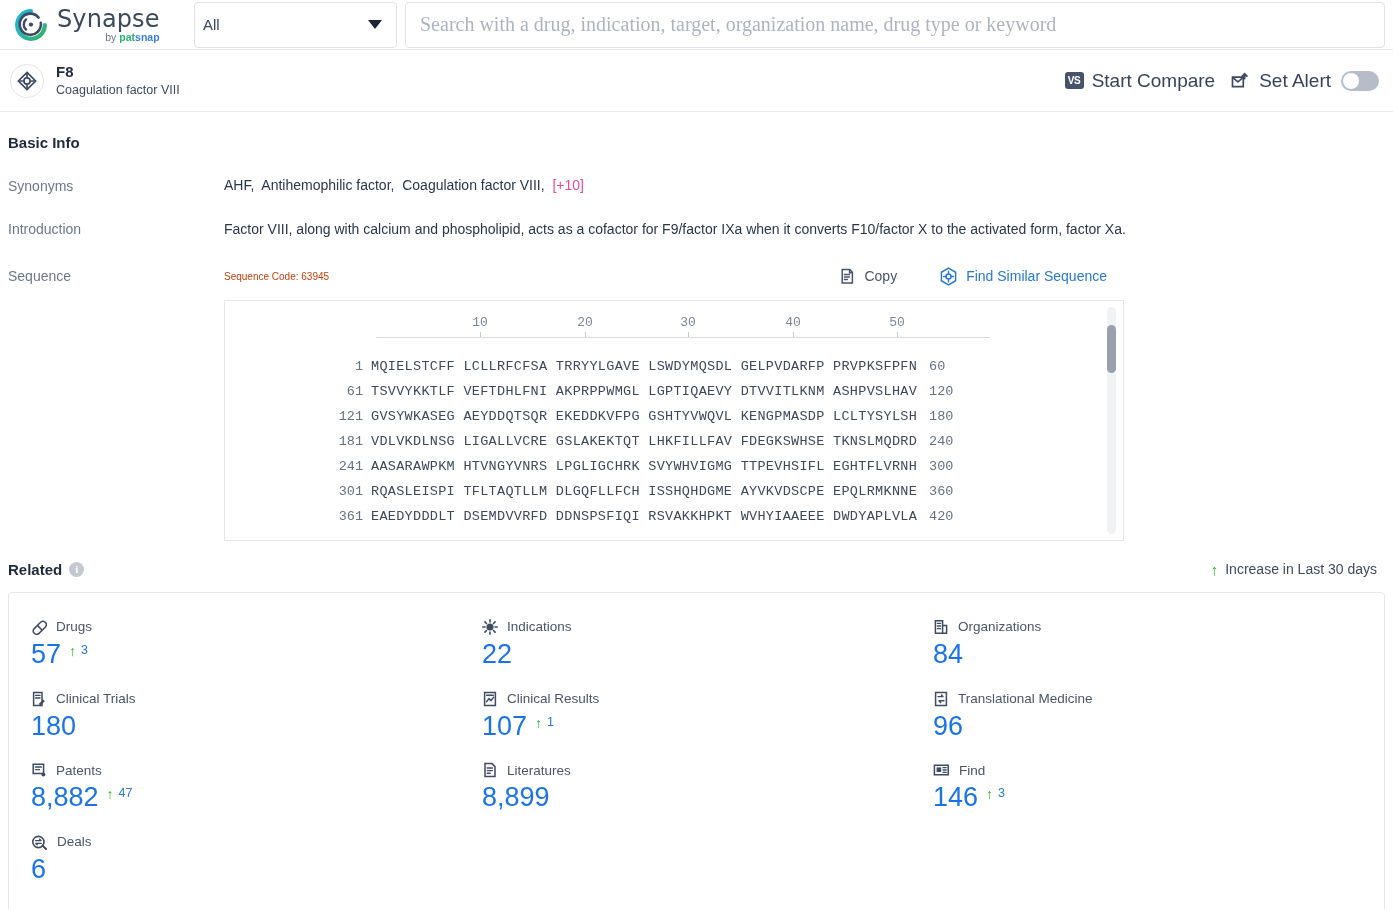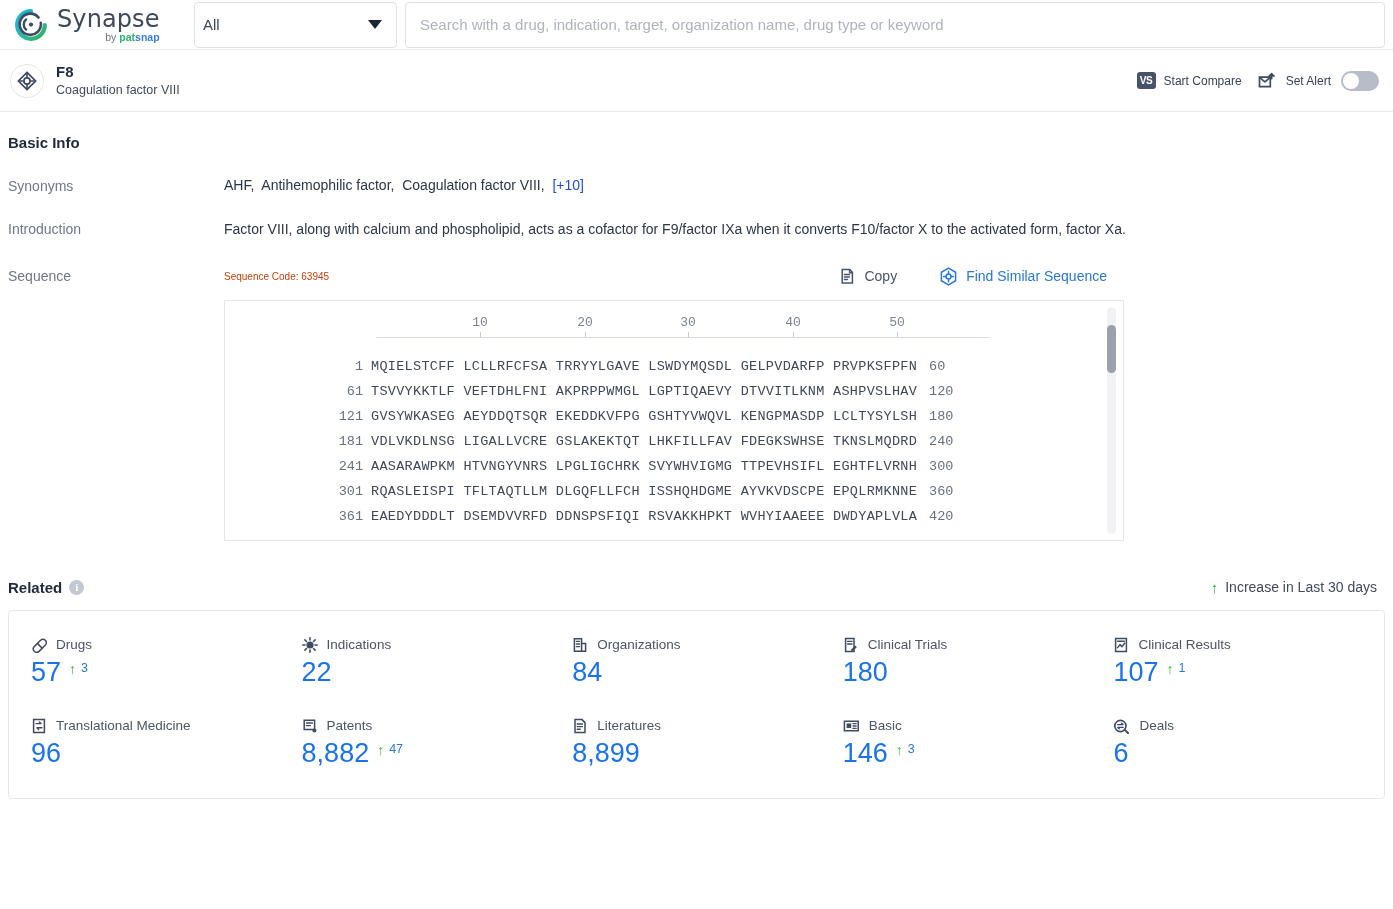--- a/index.html
+++ b/index.html
@@ -58,23 +58,23 @@
     border-right: 7px solid transparent;
     border-top: 9px solid #1b2535;
   }
   .search-box {
     flex: 1; height: 46px; margin-left: 8px; margin-right: 8px;
     border: 1px solid #dfe3e8; border-radius: 4px;
     display: flex; align-items: center; background: #fff;
   }
   .search-box input {
     border: none; outline: none; width: 100%;
-    font-size: 15px; padding: 0 14px;
+    font-size: 20px; padding: 0 14px;
     color: #3b4556;
-    font-family: Liberation Sans, sans-serif;
+    font-family: Liberation Serif, serif;
     background: transparent;
   }
   .search-box input::placeholder { color: #aeb4bf; }
 
   
   .entitybar {
     height: 62px;
     display: flex; align-items: center;
     border-bottom: 1px solid #e8eaee;
     padding: 0 14px 0 10px;
@@ -86,21 +86,21 @@
     display: flex; align-items: center; justify-content: center;
     margin-right: 12px;
   }
   .entity-txt { line-height: 1.15; }
   .entity-name { font-size: 15px; font-weight: bold; color: #1f2a3c; }
   .entity-desc { font-size: 12.5px; color: #3f4a5c; margin-top: 3px; }
   .entity-actions {
     margin-left: auto; display: flex; align-items: center; gap: 16px;
   }
   .action { display: flex; align-items: center; cursor: pointer; }
-  .action .lbl { font-size: 12px; color: #38435a; margin-left: 8px; }
+  .action .lbl { font-size: 19px; color: #38435a; margin-left: 8px; }
   .vs-badge {
     width: 19px; height: 17px; border-radius: 3px;
     background: #46536b; color: #fff;
     font-size: 10px; font-weight: bold;
     display: flex; align-items: center; justify-content: center;
     letter-spacing: -.3px;
   }
   .toggle {
     width: 38px; height: 20px; border-radius: 10px;
     background: #b6bdc9; margin-left: 10px;
@@ -129,21 +129,21 @@
 
   .row { display: flex; margin-top: 26px; }
   .row-label {
     width: 216px; flex: none;
     font-size: 14px; color: #6b7casd;
     color: #6e7888;
     padding-top: 1px;
   }
   .row-body { flex: 1; font-size: 14px; color: #2b3648; }
   .syn-item { color: #2b3648; }
-  .syn-more { color: #1d4ed8; cursor: pointer; margin-top: 24px; }
+  .syn-more { color: #ec4899; cursor: pointer; margin-top: 24px; }
   .intro-text { line-height: 1.35; color: #2b3648; }
 
   .seq-head { display: flex; align-items: center; }
   .seq-code { font-size: 10px; color: #c2410c; cursor: pointer; }
   .seq-tools { margin-left: auto; display: flex; align-items: center; gap: 42px; padding-right: 278px; }
   .seq-tool { display: flex; align-items: center; cursor: pointer; font-size: 14px; }
   .seq-tool.copy { color: #49536a; }
   .seq-tool.similar { color: #2878d4; }
   .seq-tool .lbl { margin-left: 8px; }
 
@@ -198,38 +198,38 @@
   }
   .seq-scrollbar .thumb {
     position: absolute; top: 18px; left: 0;
     width: 9px; height: 48px;
     background: #9aa1ad; border-radius: 5px;
   }
 
   
   .related-head {
     display: flex; align-items: center;
-    margin-top: 38px;
+    margin-top: 20px;
   }
   .increase-note {
     margin-left: auto; display: flex; align-items: center;
     font-size: 14px; color: #3f4a5c; padding-right: 8px;
   }
   .up-arrow { color: #2eb82e; font-weight: bold; margin-right: 7px; font-size: 15px; }
 
   .related-card {
     margin-top: 14px;
     border: 1px solid #e4e7ec; border-radius: 4px;
     padding: 26px 0 30px 0;
     background: #fff;
   }
   .stat-grid {
     display: grid;
-    grid-template-columns: repeat(5, 1fr);
-    row-gap: 30px;
+    grid-template-columns: repeat(3, 1fr);
+    row-gap: 21px;
     padding-left: 22px;
   }
   .stat { }
   .stat-head { display: flex; align-items: center; }
   .stat-label { font-size: 13.5px; color: #4b5565; margin-left: 9px; }
   .stat-val-line { display: flex; align-items: flex-start; margin-top: 5px; }
   .stat-value {
     font-size: 27px; color: #1a73e8; font-weight: normal;
     line-height: 1.1; cursor: pointer;
   }
@@ -565,21 +565,21 @@
 
       <div class="stat">
         <div class="stat-head">
           <span class="icn">
             <svg width="17" height="16" viewBox="0 0 17 16">
                 <path d="M1.4 3.2h13.8v9.6H1.4z" fill="none" stroke="#3f4b60" stroke-width="1.5"></path>
                 <path d="M3.6 5.4h4.6v4.6H3.6z" fill="#3f4b60"></path>
                 <path d="M10 5.6h3.2M10 8h3.2M10 10.4h3.2" stroke="#3f4b60" stroke-width="1.3" stroke-linecap="round"></path>
               </svg>
           </span>
-          <span class="stat-label">Basic</span>
+          <span class="stat-label">Find</span>
         </div>
         <div class="stat-val-line">
           <span class="stat-value">146</span>
           <span class="stat-delta">
               <span class="arr">↑</span>
               <span class="num">3</span>
             </span>
         </div>
       </div>
 

